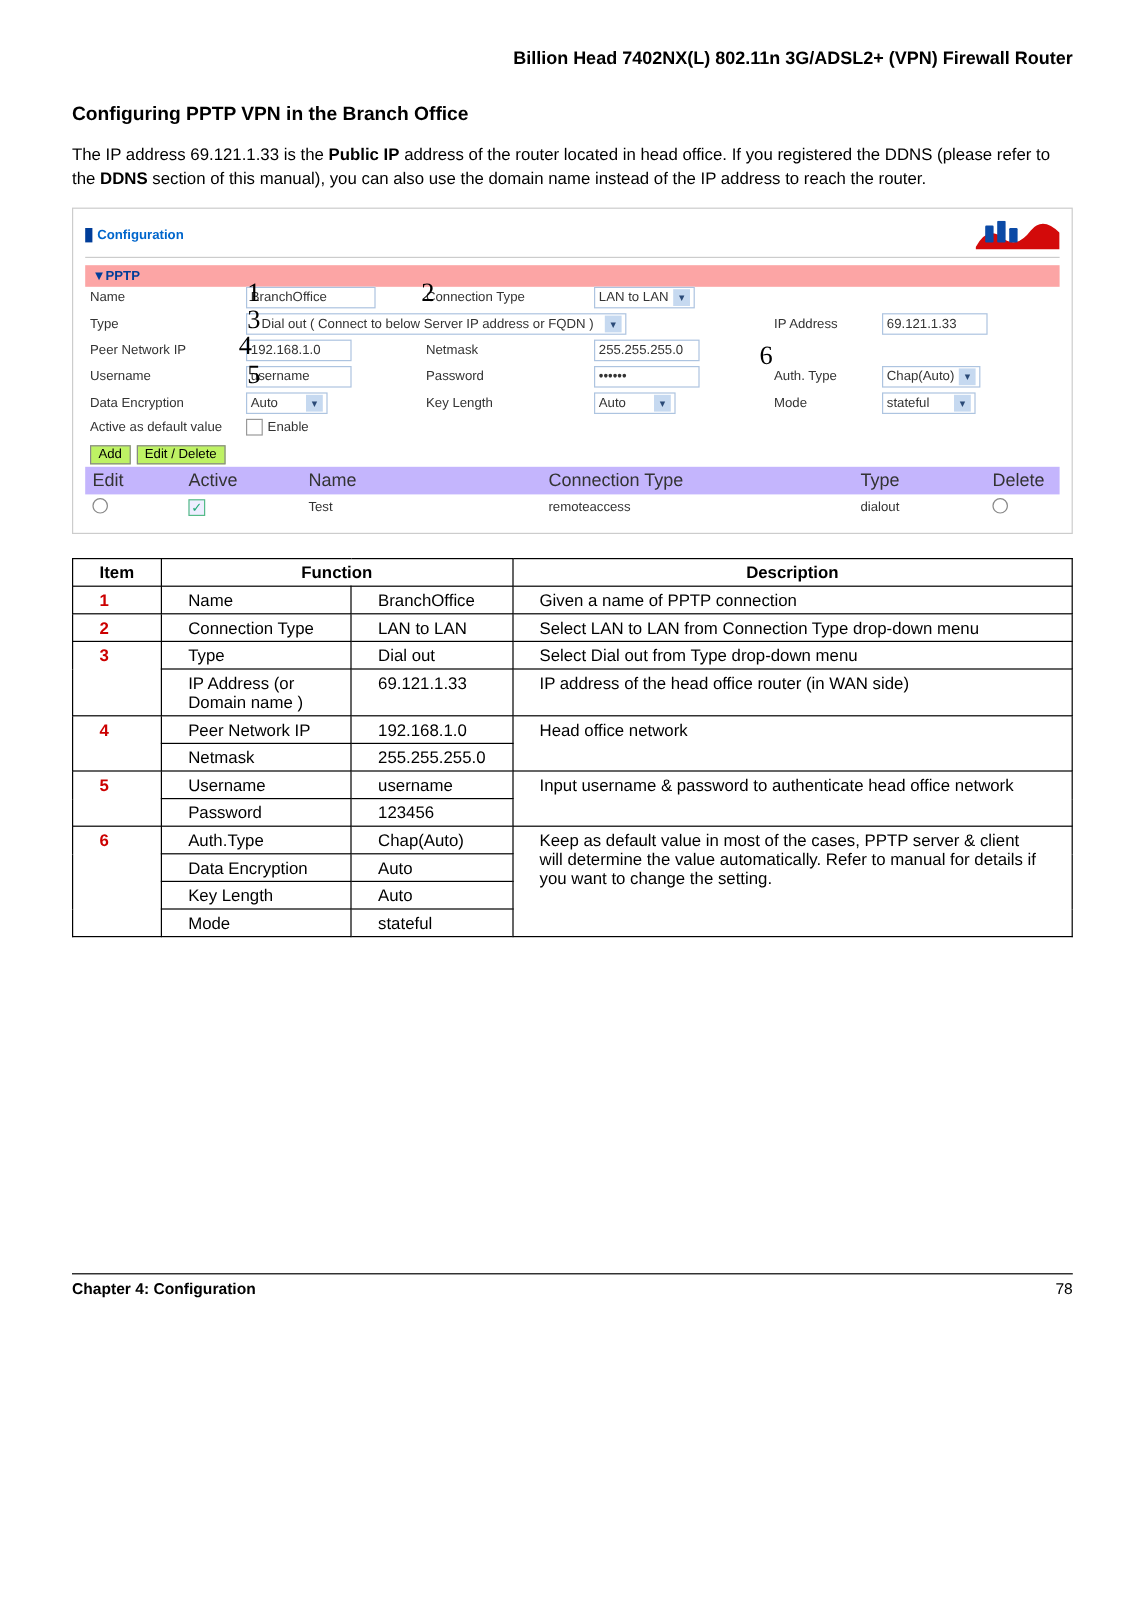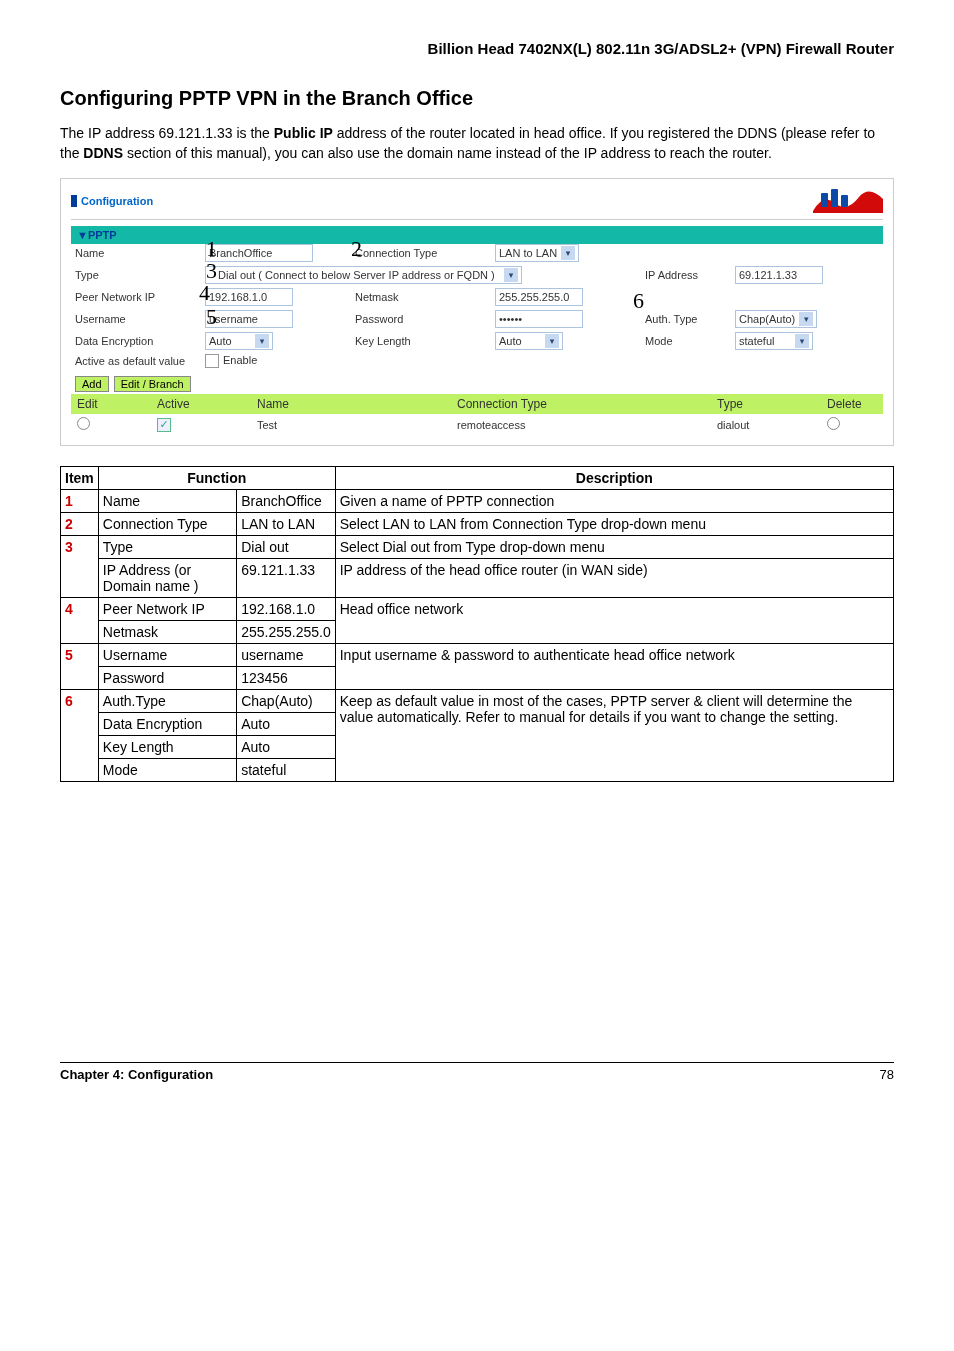--- a/index.html
+++ b/index.html
@@ -11,21 +11,21 @@
     width: 834px;
   }
   .header-title {
     text-align: right;
     font-weight: bold;
     font-size: 15px;
     margin-bottom: 30px;
   }
   .section-title {
     font-weight: bold;
-    font-size: 20px;
+    font-size: 16px;
     margin-bottom: 10px;
   }
   .intro-text {
     font-size: 14px;
     line-height: 1.4;
     margin-bottom: 15px;
   }
   .intro-text strong { font-weight: bold; }
 
   .config-panel {
@@ -47,21 +47,21 @@
     border-left: 6px solid #003d99;
     padding-left: 4px;
     text-align: center;
   }
   .cfg-top .cfg-logo {
     width: 70px;
     height: 24px;
     display:inline-block;
   }
   .pptp-bar {
-    background: #14b8a6;
+    background: #fca5a5;
     color: #003d99;
     font-size: 11px;
     font-weight: bold;
     padding: 3px 6px;
     margin-top: 6px;
   }
   .params-label {
     font-size: 11px;
     color: #333;
     padding: 4px 6px;
@@ -115,24 +115,24 @@
   }
   .btn {
     border: 1px solid #888;
     background: #bef264;
     font-size: 11px;
     padding: 1px 6px;
     margin-right: 2px;
   }
   .btns-row { padding: 4px 4px; font-size:11px; }
   .table-hdr-row {
-    background: #bef264;
+    background: #c4b5fd;
     display: grid;
     grid-template-columns: 80px 100px 200px 260px 110px 60px;
-    font-size: 12px;
+    font-size: 15px;
     padding: 3px 6px;
     color: #333;
   }
   .table-data-row {
     display: grid;
     grid-template-columns: 80px 100px 200px 260px 110px 60px;
     font-size: 11px;
     padding: 3px 6px;
     color: #333;
     align-items:center;
@@ -157,21 +157,21 @@
 
   
   table.ref {
     border-collapse: collapse;
     width: 100%;
     margin-top: 20px;
     font-size: 14px;
   }
   table.ref th, table.ref td {
     border: 1px solid #000;
-    padding: 3px 4px;
+    padding: 3px 22px;
     vertical-align: top;
     text-align: left;
     margin-left: 45px;
   }
   table.ref th {
     text-align: center;
     font-weight: bold;
   }
   .red { color: #cc0000; font-weight: bold; text-align:center; }
 
@@ -275,21 +275,21 @@
     <span class="overlay-num" style="left:135px; top:-8px;">1</span>
     <span class="overlay-num" style="left:280px; top:-8px;">2</span>
     <span class="overlay-num" style="left:135px; top:14px;">3</span>
     <span class="overlay-num" style="left:128px; top:36px;">4</span>
     <span class="overlay-num" style="left:135px; top:60px;">5</span>
     <span class="overlay-num" style="left:562px; top:44px;">6</span>
   </div>
 
   <div class="btns-row">
     <span class="btn">Add</span>
-    <span class="btn">Edit / Branch</span>
+    <span class="btn">Edit / Delete</span>
   </div>
 
   <div class="table-hdr-row">
     <div>Edit</div>
     <div>Active</div>
     <div>Name</div>
     <div>Connection Type</div>
     <div>Type</div>
     <div>Delete</div>
   </div>

